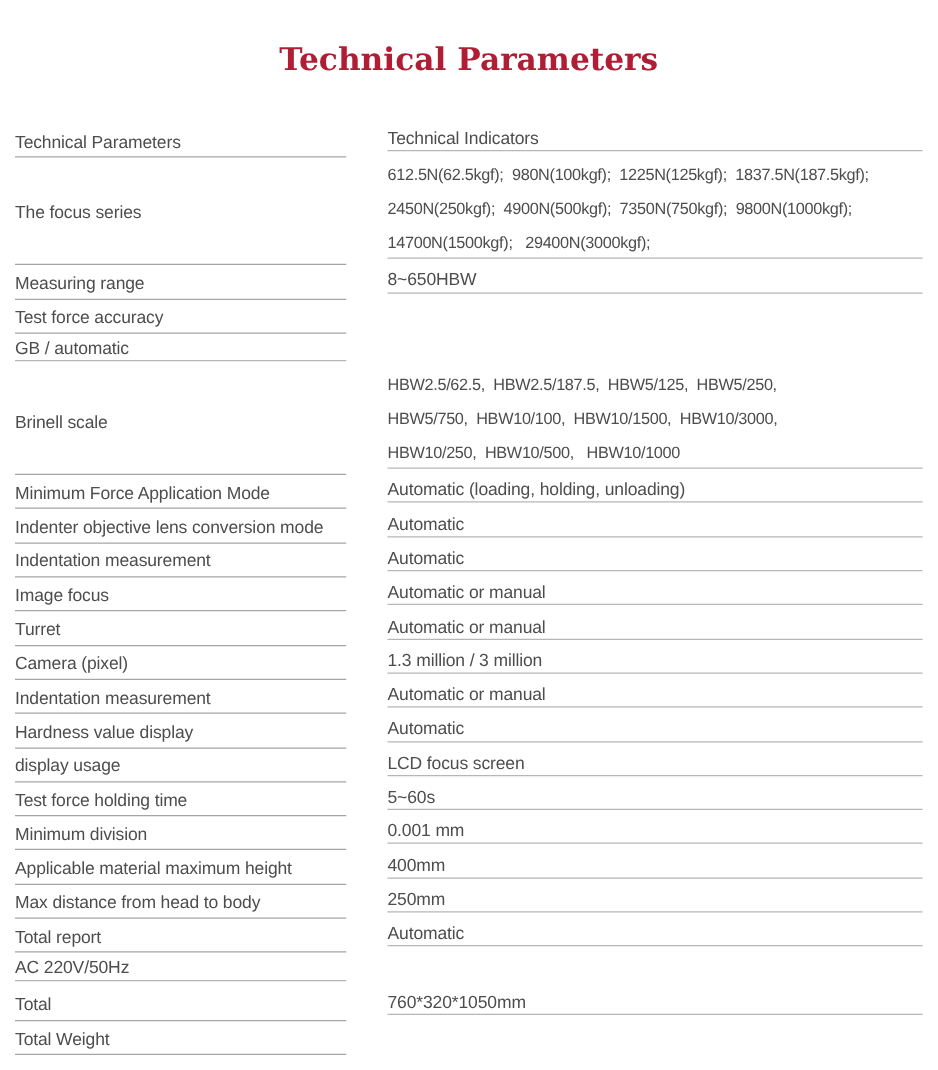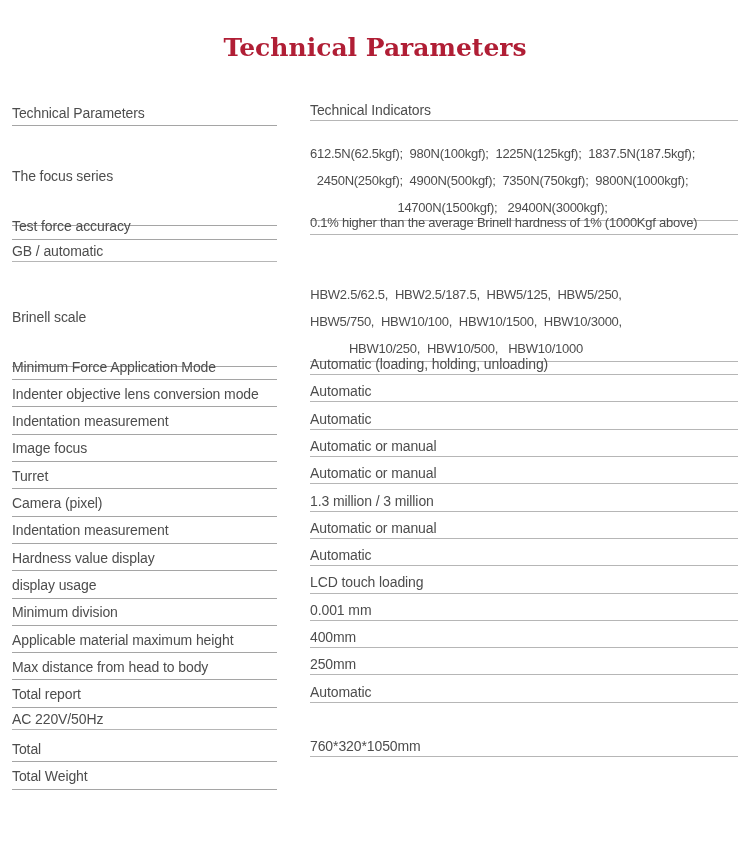--- a/index.html
+++ b/index.html
@@ -31,23 +31,23 @@
     position:relative;
     display:flex;align-items:center;
     font-size:14px;line-height:18px;
     letter-spacing:-0.1px;
     white-space:nowrap;
   }
   .cell::after{
     content:"";position:absolute;left:0;right:0;bottom:0;height:1px;
     background:#a5a5a5;
   }
-  .cell.right{padding-bottom:5px;text-align:center;}
+  .cell.right{padding-bottom:5px;}
   .cell.right::after{bottom:5px;background:#b6b6b6;}
-  .cell.right.pre{white-space:pre;line-height:27px;margin-top:14px;}
+  .cell.right.pre{white-space:pre;line-height:27px;}
   .cell.dense{font-size:13px;letter-spacing:-0.25px;}
   .hdr .cell{font-size:14px;}
 </style>
 </head>
 <body>
 
 <h1 class="page-title">Technical Parameters</h1>
 
 <div class="spec-table">
   <div class="row hdr">
@@ -62,24 +62,29 @@
       <div class="row multi">
         <div class="cell left">
           <span>The focus series</span>
         </div>
         <div class="cell right pre dense"><span>612.5N(62.5kgf);  980N(100kgf);  1225N(125kgf);  1837.5N(187.5kgf);
 2450N(250kgf);  4900N(500kgf);  7350N(750kgf);  9800N(1000kgf);
 14700N(1500kgf);   29400N(3000kgf);</span></div>
       </div>
       <div class="row">
         <div class="cell left">
+          <span>Measuring range</span>
+        </div>
+        <div class="cell right">
+          <span>8~650HBW</span>
+        </div>
+      </div>
+      <div class="row">
+        <div class="cell left">
           <span>Test force accuracy</span>
-        </div>
-        <div class="cell right dense">
-          <span>0.1% higher than the average Brinell hardness of 1% (1000Kgf above)</span>
         </div>
       </div>
       <div class="row">
         <div class="cell right">
           <span>GB / automatic</span>
         </div>
       </div>
       <div class="row multi">
         <div class="cell left">
           <span>Brinell scale</span>
@@ -150,21 +155,29 @@
         </div>
         <div class="cell right">
           <span>Automatic</span>
         </div>
       </div>
       <div class="row">
         <div class="cell left">
           <span>display usage</span>
         </div>
         <div class="cell right">
-          <span>LCD touch loading</span>
+          <span>LCD focus screen</span>
+        </div>
+      </div>
+      <div class="row">
+        <div class="cell left">
+          <span>Test force holding time</span>
+        </div>
+        <div class="cell right">
+          <span>5~60s</span>
         </div>
       </div>
       <div class="row">
         <div class="cell left">
           <span>Minimum division</span>
         </div>
         <div class="cell right">
           <span>0.001 mm</span>
         </div>
       </div>

